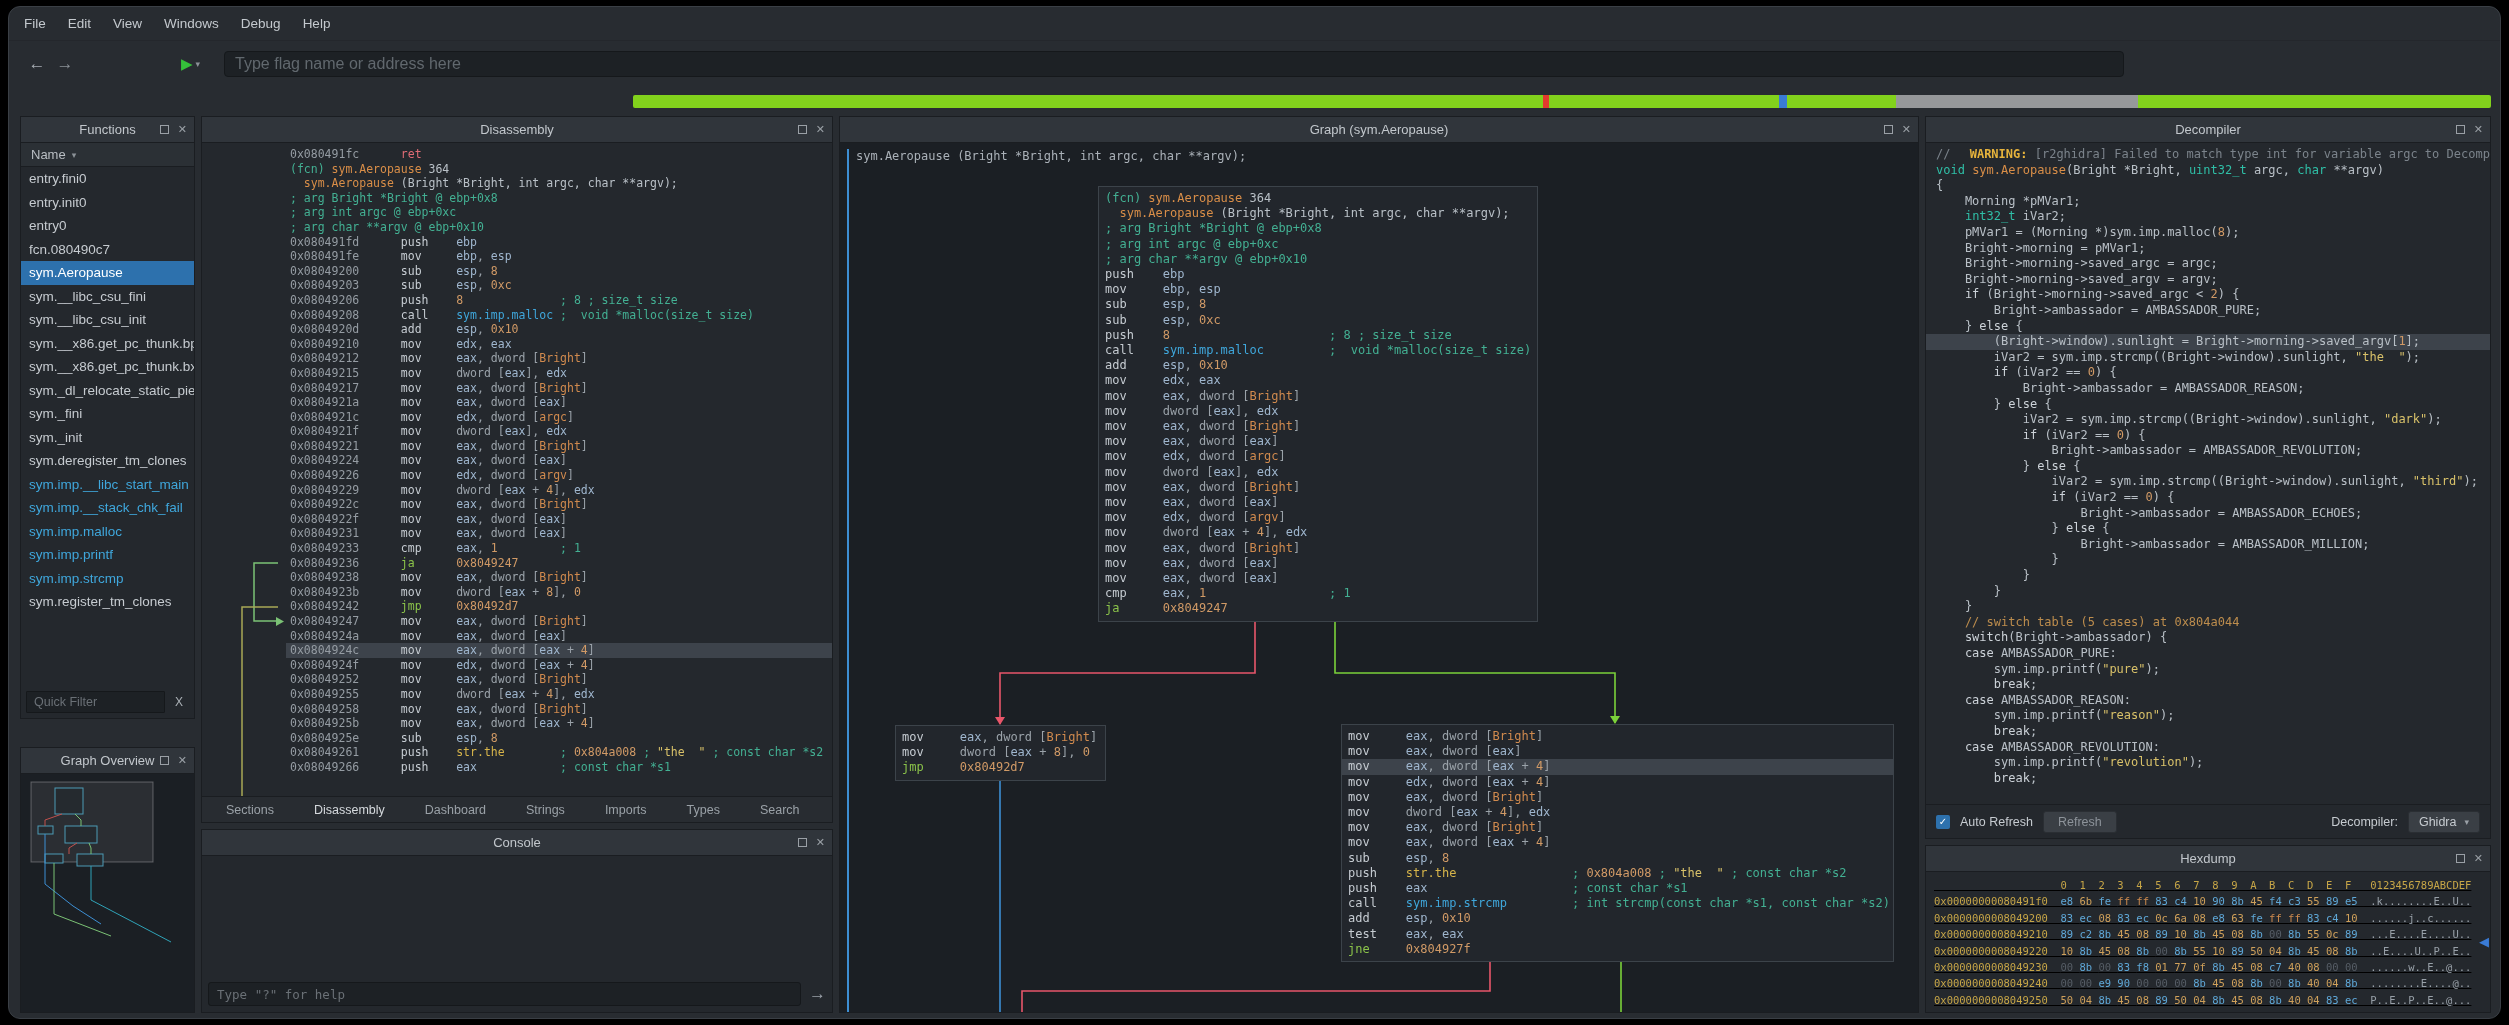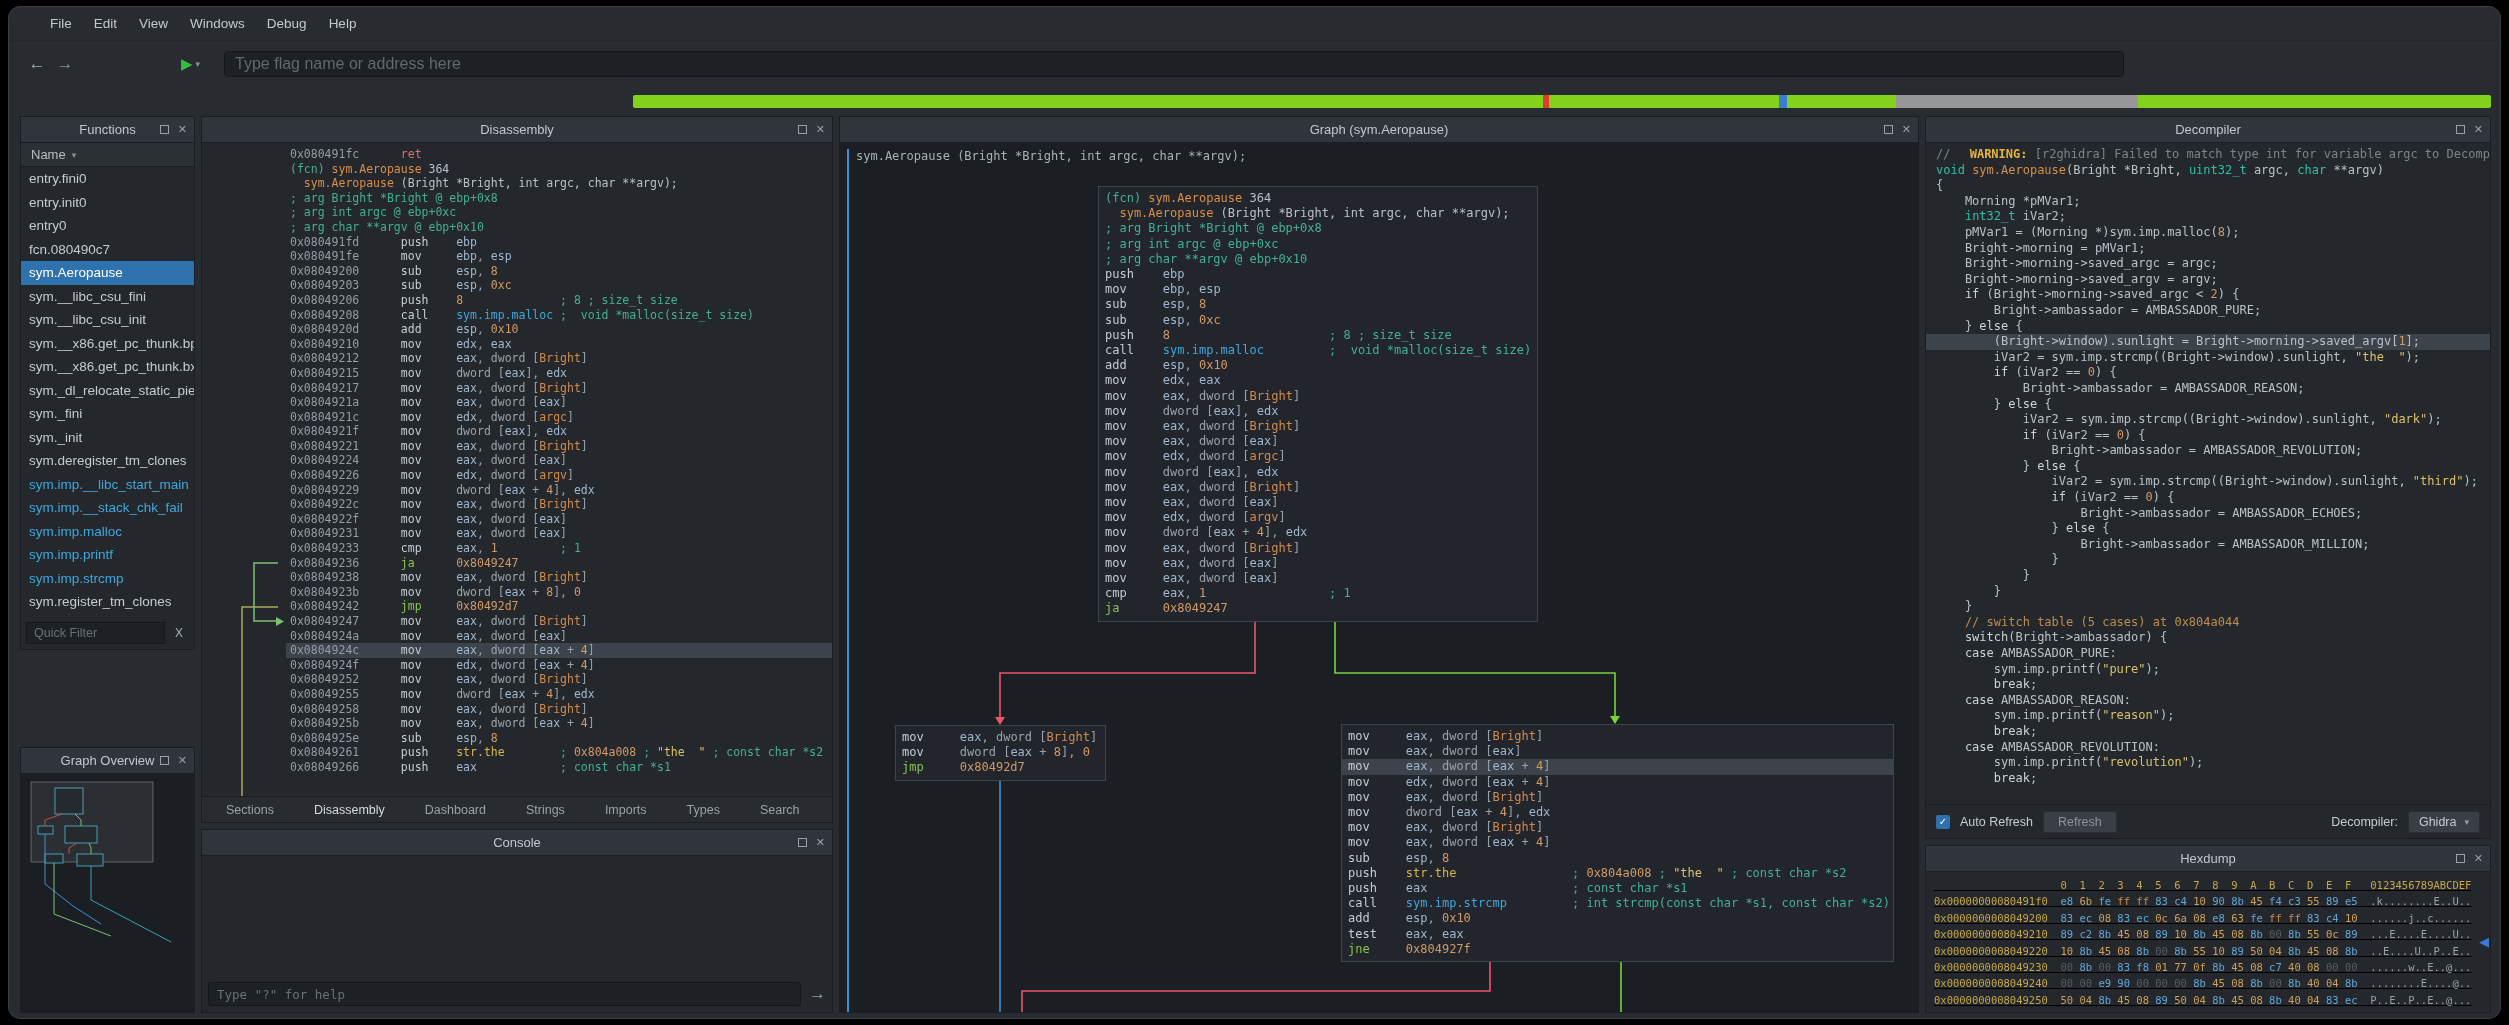--- a/index.html
+++ b/index.html
@@ -1,20 +1,20 @@
 <!DOCTYPE html>
 <html><head>
 <meta charset="utf-8">
 <style>
   *{margin:0;padding:0;box-sizing:border-box;}
   html,body{width:2509px;height:1025px;background:#000;overflow:hidden;font-family:"Liberation Sans",sans-serif;}
   #window{position:absolute;left:8px;top:6px;width:2493px;height:1013px;background:#282c31;border:1px solid #3a3f45;border-radius:12px;overflow:hidden;}
 
   
-  .menubar{position:absolute;left:0;top:0;right:0;height:34px;display:flex;align-items:center;padding-left:30px;border-bottom:1px solid #24272c;}
+  .menubar{position:absolute;left:0;top:0;right:0;height:34px;display:flex;align-items:center;padding-left:4px;border-bottom:1px solid #24272c;}
   .menu-item{color:#c4c9ce;font-size:13.5px;padding:0 11px;cursor:default;}
   .toolbar{position:absolute;left:0;top:34px;right:0;height:46px;display:flex;align-items:center;}
   .nav-btn{color:#a7adb3;font-size:17px;width:28px;text-align:center;}
   .nav-btn.fwd{color:#8b9197;}
   .play-group{display:flex;align-items:center;margin-left:102px;}
   .play-ic{color:#35c03a;font-size:15px;}
   .play-caret{color:#8b9197;font-size:9px;margin-left:3px;}
   .search-input{margin-left:24px;width:1900px;height:26px;background:#1d2125;border:1px solid #15181b;border-radius:4px;color:#c6cbd0;font-size:16px;padding:0 10px;outline:none;}
   .search-input::placeholder{color:#61686e;}
   .navbar{position:absolute;left:624px;top:88px;width:1858px;height:13px;display:flex;border-radius:2px;overflow:hidden;}
@@ -118,21 +118,21 @@
   <div class="navbar">
       <div style="width: 49%; background: rgb(130, 210, 28);"></div>
       <div style="width: 0.3%; background: rgb(226, 59, 46);"></div>
       <div style="width: 12.4%; background: rgb(130, 210, 28);"></div>
       <div style="width: 0.4%; background: rgb(58, 123, 213);"></div>
       <div style="width: 5.9%; background: rgb(130, 210, 28);"></div>
       <div style="width: 13%; background: rgb(150, 152, 154);"></div>
       <div style="width: 19%; background: rgb(130, 210, 28);"></div>
     </div>
 
-  <div class="panel" style="left:11px;top:109px;width:175px;height:534px;">
+  <div class="panel" style="left:11px;top:109px;width:175px;height:603px;">
     <div class="titlebar">
       <span>Functions</span>
       <span class="title-icons">
         <span class="float-ic"></span>
         <span class="close-ic">✕</span>
       </span>
     </div>
     <div class="fn-header">
       <span>Name</span>
       <span style="font-size:9px;color:#8b9197;">▾</span>

